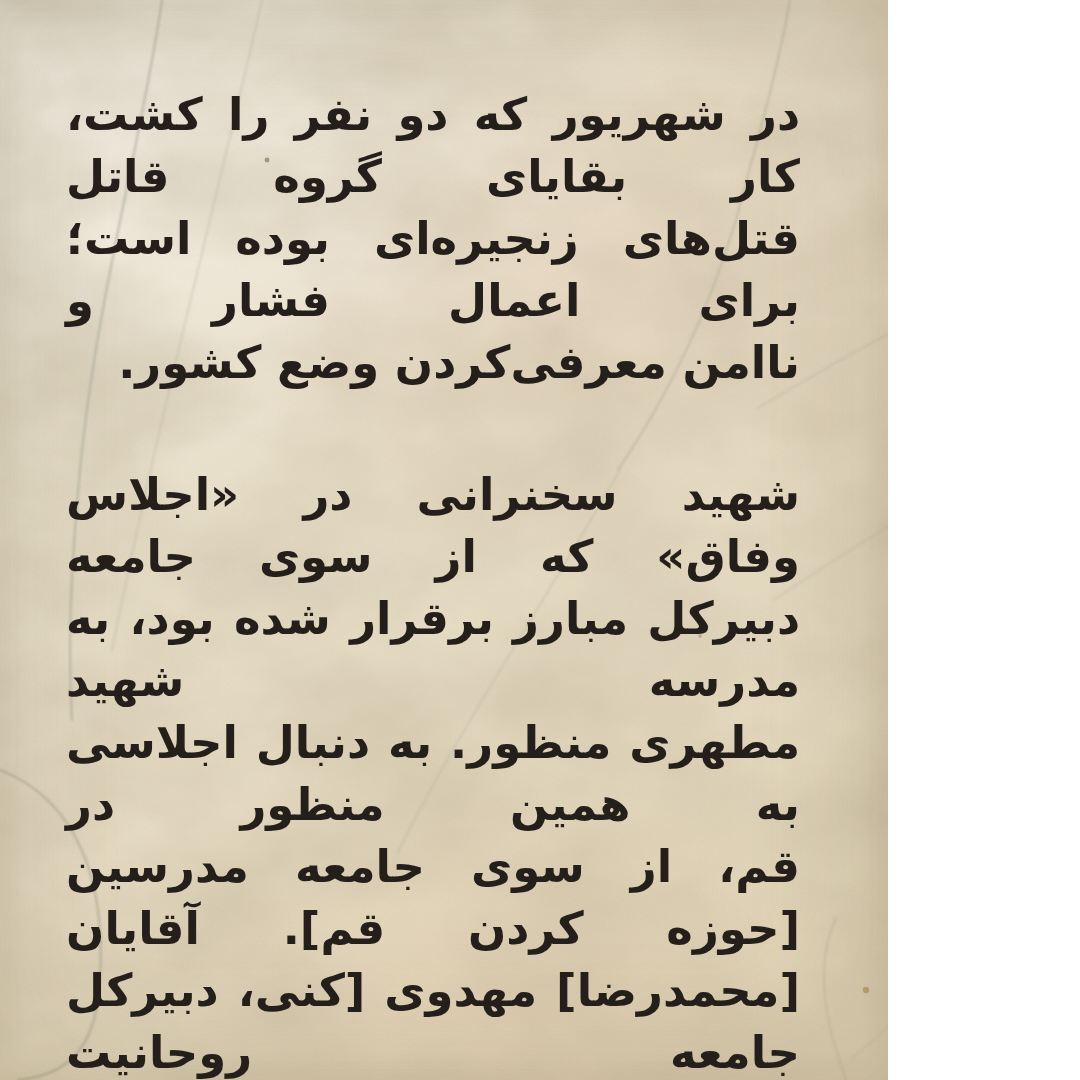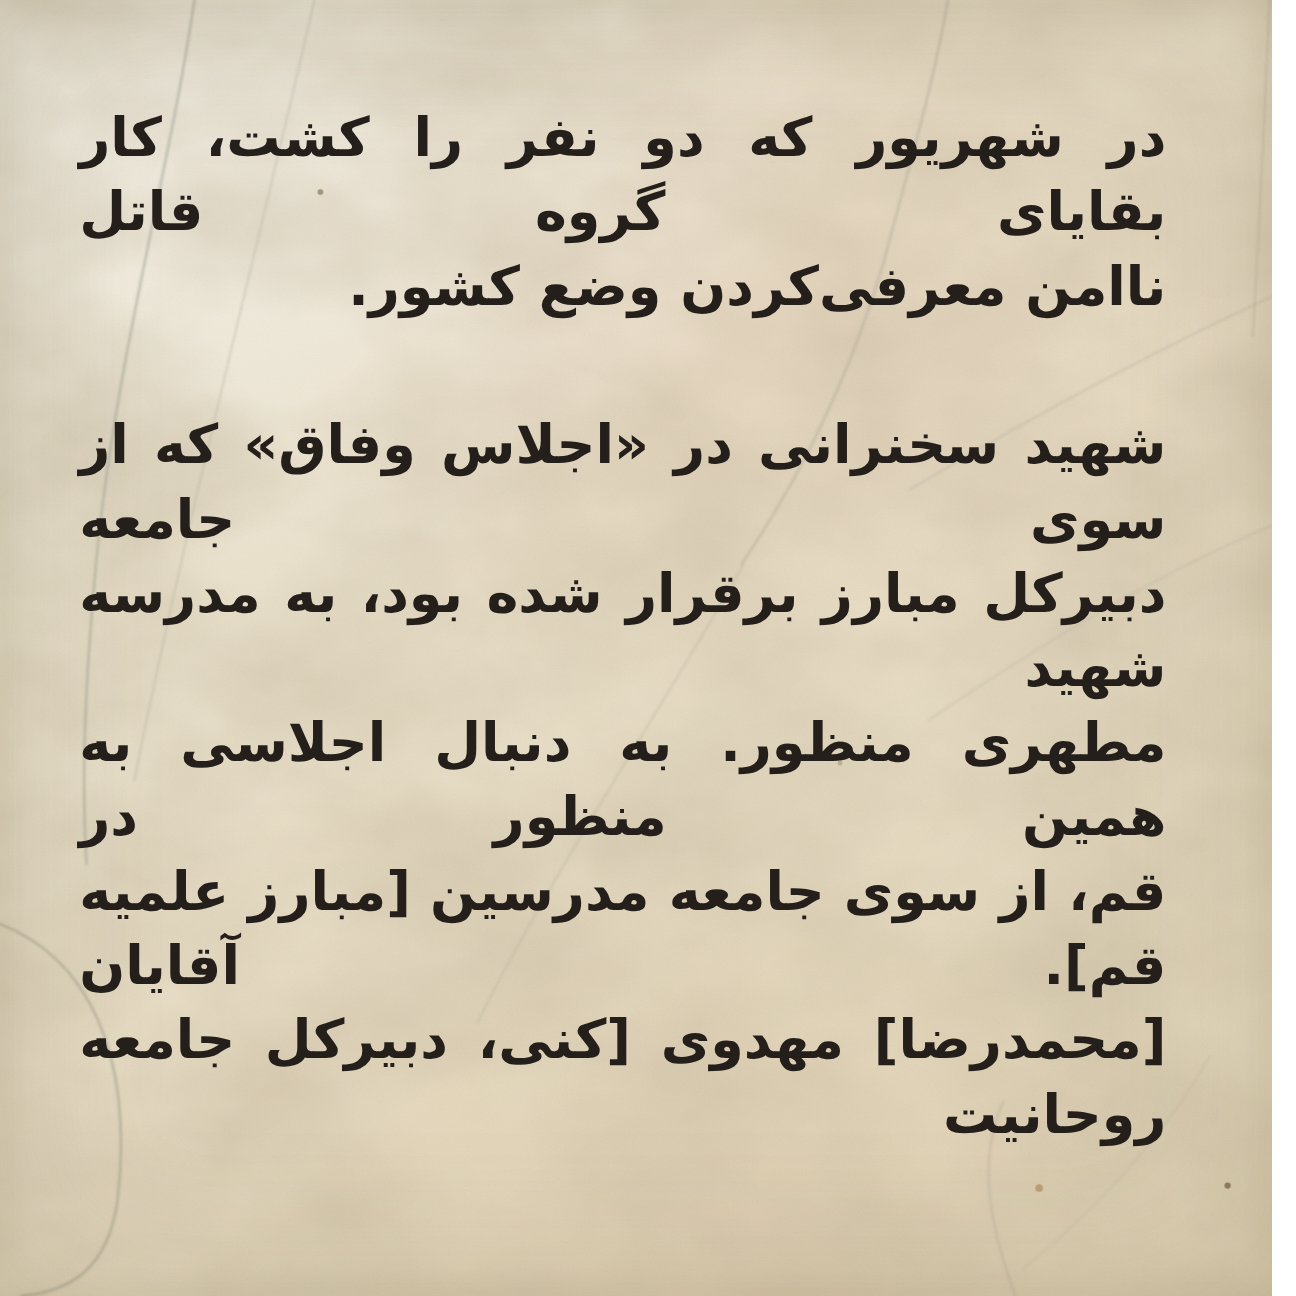--- a/index.html
+++ b/index.html
@@ -1,20 +1,20 @@
 <!DOCTYPE html>
 <html lang="fa"><head>
 <meta charset="utf-8">
 <style>
   html, body { margin: 0; padding: 0; }
   body { width: 1080px; height: 1080px; font-family: "DejaVu Sans", sans-serif; }
 
   .page {
     position: relative;
-    width: 1060px;
+    width: 888px;
     height: 1080px;
     overflow: hidden;
     background:
       radial-gradient(900px 700px at 14% 6%, rgba(255,255,255,0.50), rgba(255,255,255,0) 62%),
       radial-gradient(620px 460px at 64% 25%, rgba(233,196,172,0.22), rgba(233,196,172,0) 70%),
       radial-gradient(520px 380px at 60% 96%, rgba(229,195,170,0.18), rgba(229,195,170,0) 70%),
       radial-gradient(1250px 950px at 50% 118%, rgba(205,183,140,0.30), rgba(205,183,140,0) 72%),
       linear-gradient(135deg, #ece6d4 0%, #e9dfc8 45%, #e2d6b9 100%);
   }
 
@@ -106,26 +106,27 @@
       <circle cx="866" cy="990" r="3.2" fill="#a4762f" opacity="0.5"></circle>
       <circle cx="1023" cy="988" r="2.6" fill="#5d4426" opacity="0.6"></circle>
       <circle cx="700" cy="636" r="2.0" fill="#8a7a52" opacity="0.4"></circle>
     </g>
   </svg>
 
   <div class="content" dir="rtl">
 
     <section class="para">
       <div class="line fill">در شهریور که دو نفر را کشت، کار بقایای گروه قاتل</div>
+      <div class="line fill">قتل‌های زنجیره‌ای بوده است؛ برای اعمال فشار و</div>
       <div class="line end">ناامن معرفی‌کردن وضع کشور.</div>
     </section>
 
     <section class="para">
       <div class="line fill">شهید سخنرانی در «اجلاس وفاق» که از سوی جامعه</div>
       <div class="line fill">دبیرکل مبارز برقرار شده بود، به مدرسه شهید</div>
       <div class="line fill">مطهری منظور. به دنبال اجلاسی به همین منظور در</div>
-      <div class="line fill">قم، از سوی جامعه مدرسین [مبارز علمیه قم]. آقایان</div>
+      <div class="line fill">قم، از سوی جامعه مدرسین [حوزه کردن قم]. آقایان</div>
       <div class="line fill">[محمدرضا] مهدوی [کنی، دبیرکل جامعه روحانیت</div>
 
     </section>
 
   </div>
 </div>
 
 </body></html>

